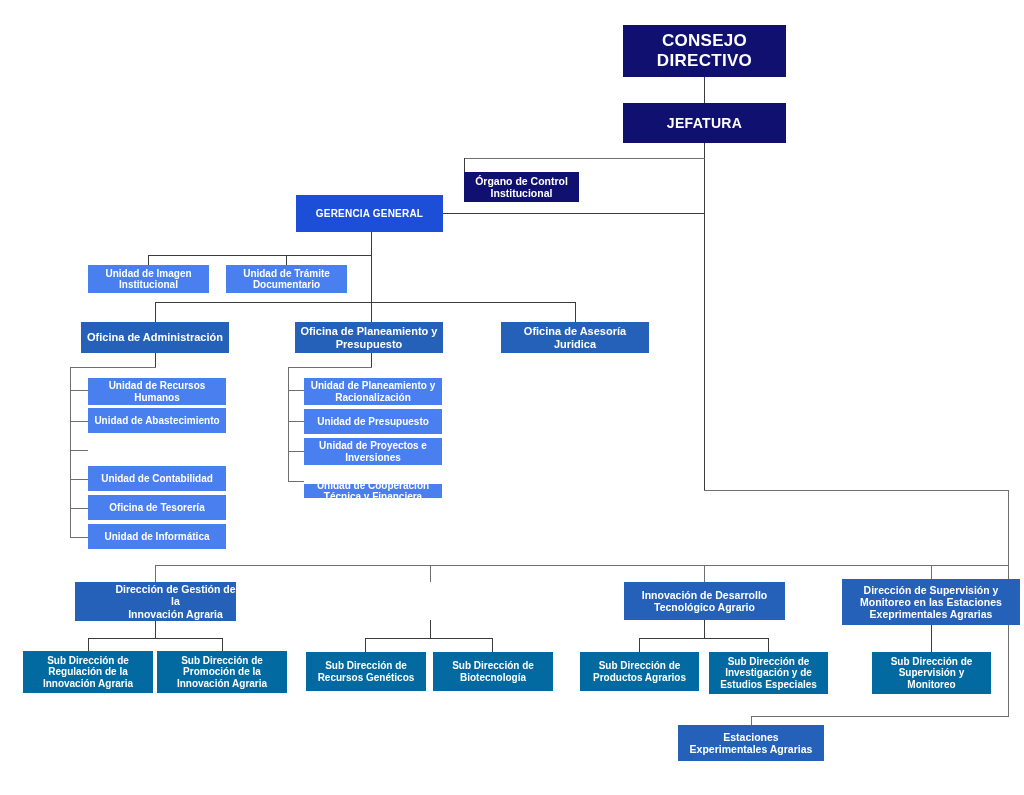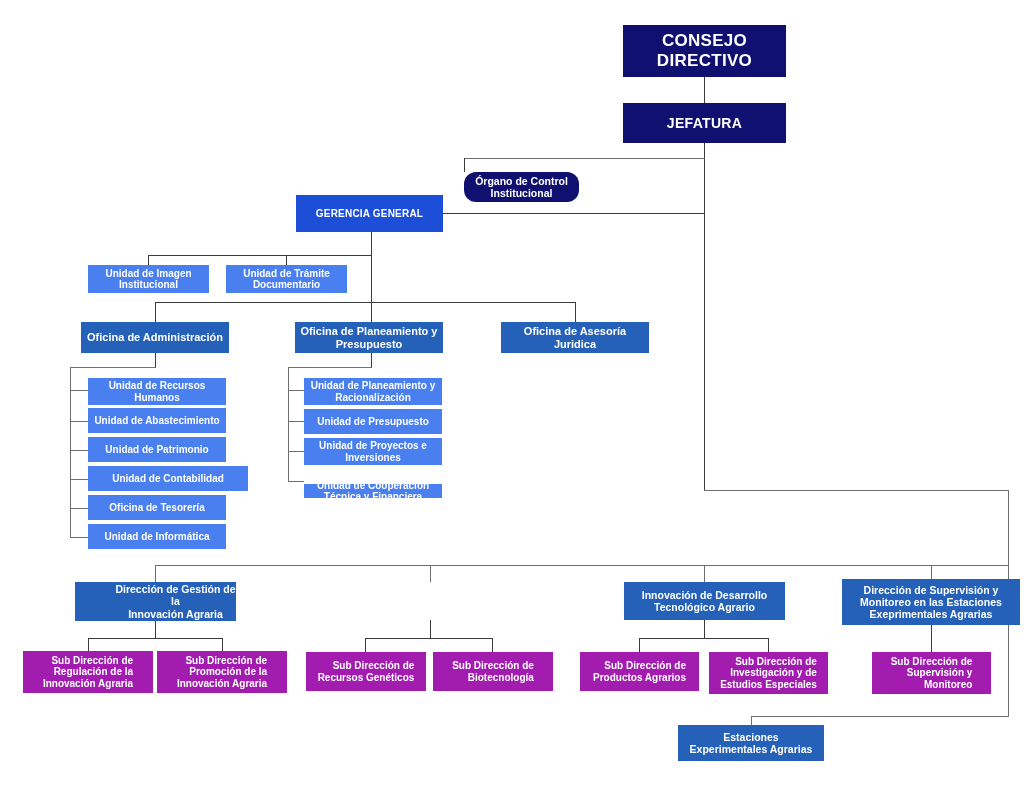--- a/index.html
+++ b/index.html
@@ -49,23 +49,22 @@
   }
   .lvl-dir{
     background:#2561b8;
     font-size:10.5px;
   }
   .lvl-unit{
     background:#4a7ff0;
     font-size:10px;
   }
   .lvl-sub{
-    background:#a21caf;
+    background:#0369a1;
     font-size:10px;
-    text-align:right;
   }
   .lvl-est{
     background:#2561b8;
     font-size:10.5px;
   }
   
   .ln{
     position:absolute;
     background:#3b3b3b;
     z-index:1;
@@ -153,21 +152,21 @@
     <span>
       <span>CONSEJO</span><br>
       <span>DIRECTIVO</span>
     </span>
   </div>
 
   <div class="node lvl-jef" style="left:623px; top:103px; width:163px; height:40px;">
     <span>JEFATURA</span>
   </div>
 
-  <div class="node lvl-ocI" style="left:464px; top:172px; width:115px; height:30px;border-radius:12px;">
+  <div class="node lvl-ocI" style="left:464px; top:172px; width:115px; height:30px;">
     <span>
       <span>Órgano de Control</span><br>
       <span>Institucional</span>
     </span>
   </div>
 
   <div class="node lvl-gg" style="left:296px; top:195px; width:147px; height:37px;">
     <span>GERENCIA GENERAL</span>
   </div>
 
@@ -205,24 +204,21 @@
 
   <div class="node lvl-unit" style="left:88px; top:378px; width:138px; height:27px;">
     <span>
       <span>Unidad de Recursos</span><br>
       <span>Humanos</span>
     </span>
   </div>
   <div class="node lvl-unit" style="left:88px; top:408px; width:138px; height:25px;">
     <span>Unidad de Abastecimiento</span>
   </div>
-  <div class="node lvl-unit" style="left:88px; top:437px; width:138px; height:25px;">
-    <span>Unidad de Patrimonio</span>
-  </div>
-  <div class="node lvl-unit" style="left:88px; top:466px; width:160px; height:25px;">
+  <div class="node lvl-unit" style="left:88px; top:466px; width:138px; height:25px;">
     <span>Unidad de Contabilidad</span>
   </div>
   <div class="node lvl-unit" style="left:88px; top:495px; width:138px; height:25px;">
     <span>Oficina de Tesorería</span>
   </div>
   <div class="node lvl-unit" style="left:88px; top:524px; width:138px; height:25px;">
     <span>Unidad de Informática</span>
   </div>
 
   <div class="node lvl-unit" style="left:304px; top:378px; width:138px; height:27px;">

